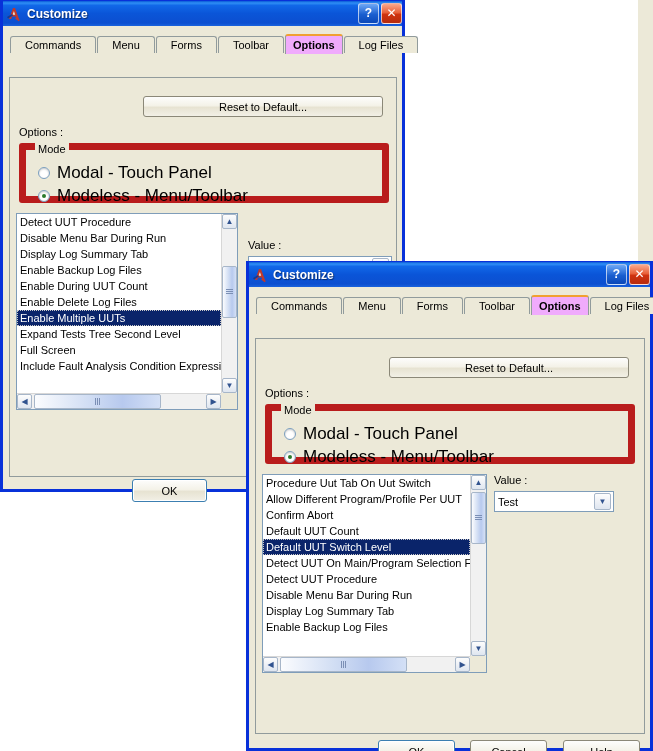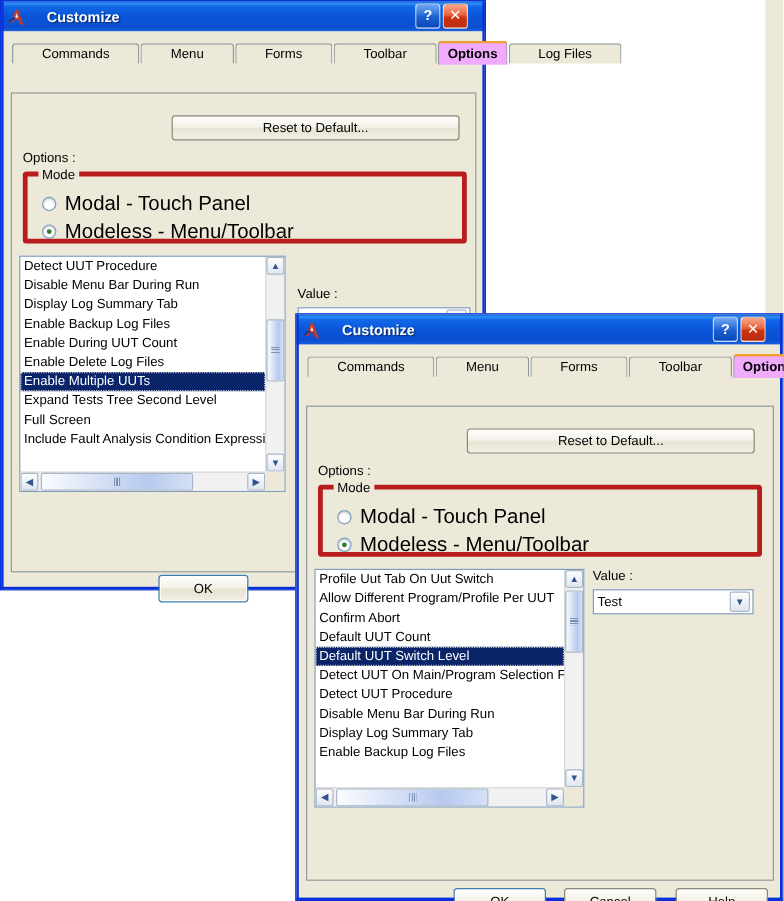--- a/index.html
+++ b/index.html
@@ -37,23 +37,22 @@
     position:absolute;left:0;top:0;right:0;bottom:0;
     border:2px solid #0831d9;
     border-top:none;
     box-sizing:border-box;
     pointer-events:none;
   }
   .titlebar{
     height:25px;
     background:linear-gradient(to bottom,#0a5ad8 0%,#2f8ff5 8%,#1168e8 18%,#0a55d8 50%,#0c4fd0 88%,#1a63dd 100%);
     display:flex;align-items:center;
-    padding:0 14px 0 4px;
-    position:relative;
-    gap:12px;
+    padding:0 2px 0 4px;
+    position:relative;
   }
   .title-icon{
     width:18px;height:18px;margin-right:4px;flex:0 0 auto;
     position:relative;
   }
   .title-text{
     color:#fff;font-weight:bold;font-size:12px;
     text-shadow:1px 1px 1px rgba(0,0,0,0.5);
     white-space:nowrap;flex:1 1 auto;
     font-family:"Liberation Sans","DejaVu Sans",sans-serif;
@@ -79,21 +78,21 @@
 
   
   .tabstrip{
     display:flex;align-items:flex-end;
     height:20px;
     position:relative;z-index:3;
     padding-left:1px;
   }
   .tab{
     height:17px;line-height:17px;
-    padding:0 24px;
+    padding:0 14px;
     font-size:11px;
     background:#ece9d8;
     border:1px solid #919b9c;
     border-bottom:none;
     border-radius:3px 3px 0 0;
     margin-right:1px;
     box-sizing:border-box;
     white-space:nowrap;
     color:#000;
   }
@@ -126,21 +125,21 @@
     font-family:"Liberation Sans","DejaVu Sans",sans-serif;
   }
   .btn.default{
     border:1px solid #3c7fb1;
     box-shadow:inset 0 0 0 1px #ffffff;
     text-align:center;
   }
 
   
   .groupbox{
-    border:4px solid #b91c1c;
+    border:7px solid #b91c1c;
     border-radius:3px;
     position:relative;
     box-sizing:border-box;
     background:transparent;
   }
   .groupbox > .gb-title{
     position:absolute;top:-7px;left:9px;
     background:#ece9d8;padding:0 3px;
     font-size:11px;
   }
@@ -264,21 +263,21 @@
   
   #win2{left:246px;top:261px;width:407px;height:490px;}
   #win2 .tabpage{position:absolute;left:8px;top:52px;width:390px;height:396px;}
   #w2-reset{position:absolute;left:133px;top:18px;width:240px;height:21px;}
   #w2-optlabel{position:absolute;left:9px;top:48px;}
   #w2-group{position:absolute;left:9px;top:65px;width:370px;height:60px;}
   #w2-r1{position:absolute;left:12px;top:13px;}
   #w2-r2{position:absolute;left:12px;top:36px;}
   #w2-list{position:absolute;left:6px;top:135px;width:225px;height:199px;}
   #w2-vallabel{position:absolute;left:238px;top:135px;}
-  #w2-combo{position:absolute;left:238px;top:152px;width:134px;}
+  #w2-combo{position:absolute;left:238px;top:152px;width:120px;}
   #w2-ok{position:absolute;left:131px;top:453px;width:77px;height:24px;}
   #w2-cancel{position:absolute;left:223px;top:453px;width:77px;height:24px;}
   #w2-help{position:absolute;left:316px;top:453px;width:77px;height:24px;}
 </style>
 </head>
 <body>
 
 <div class="page-bg-right"></div>
 <div class="page-bg-strip"></div>
 <div class="page-bg-strip2"></div>
@@ -425,21 +424,21 @@
           <span>Modal - Touch Panel</span>
         </div>
         <div class="radio-row" id="w2-r2">
           <span class="radio checked"></span>
           <span>Modeless - Menu/Toolbar</span>
         </div>
       </div>
 
       <div class="listbox" id="w2-list">
         <div class="list-items" id="w2-list-items">
-            <div class="list-item"><span>Profile Uut Tab On Uut Switch</span></div>
+            <div class="list-item"><span>Procedure Uut Tab On Uut Switch</span></div>
             <div class="list-item"><span>Allow Different Program/Profile Per UUT</span></div>
             <div class="list-item"><span>Confirm Abort</span></div>
             <div class="list-item"><span>Default UUT Count</span></div>
             <div class="list-item selected"><span>Default UUT Switch Level</span></div>
             <div class="list-item"><span>Detect UUT On Main/Program Selection Form</span></div>
             <div class="list-item"><span>Detect UUT Procedure</span></div>
             <div class="list-item"><span>Disable Menu Bar During Run</span></div>
             <div class="list-item"><span>Display Log Summary Tab</span></div>
             <div class="list-item"><span>Enable Backup Log Files</span></div>
           </div>

